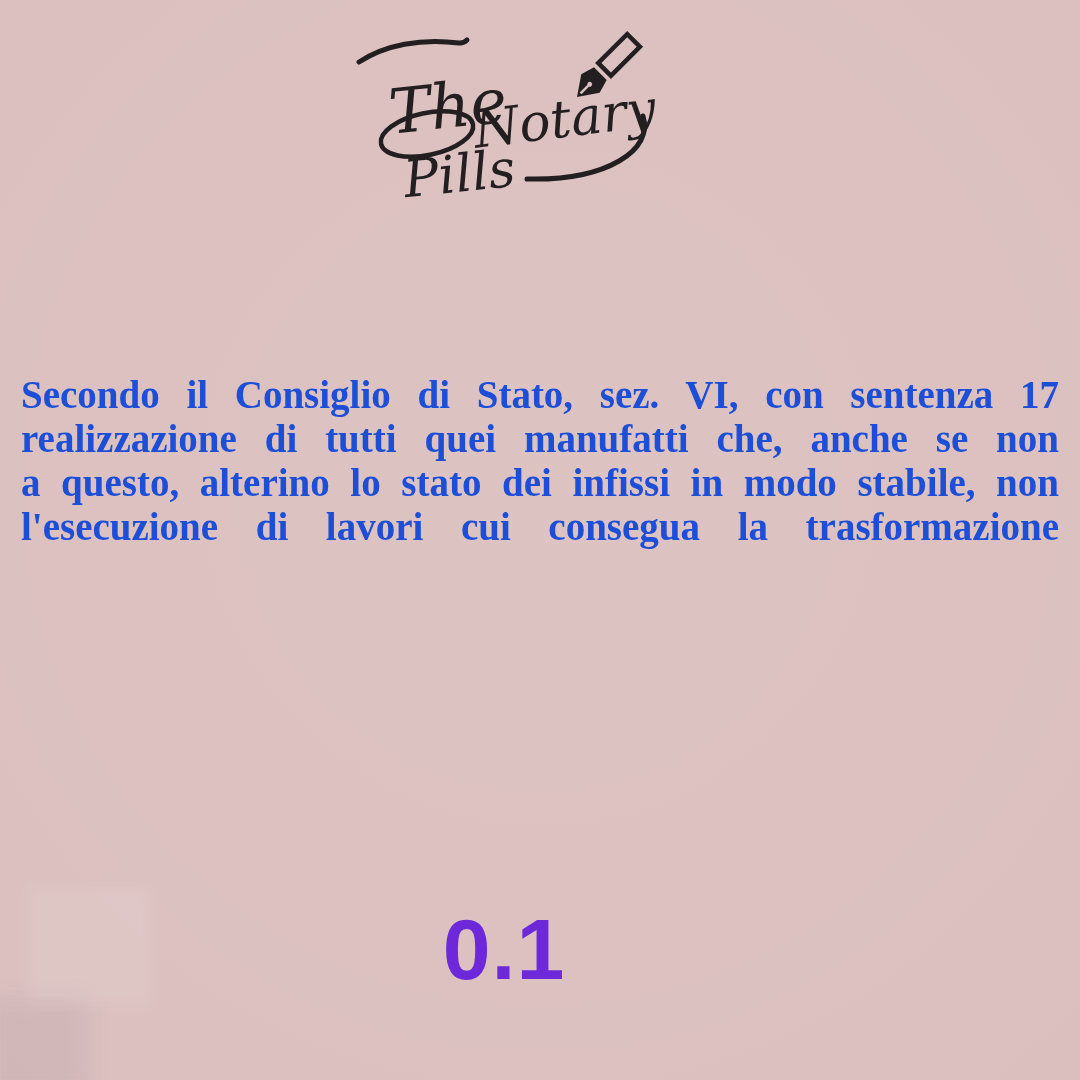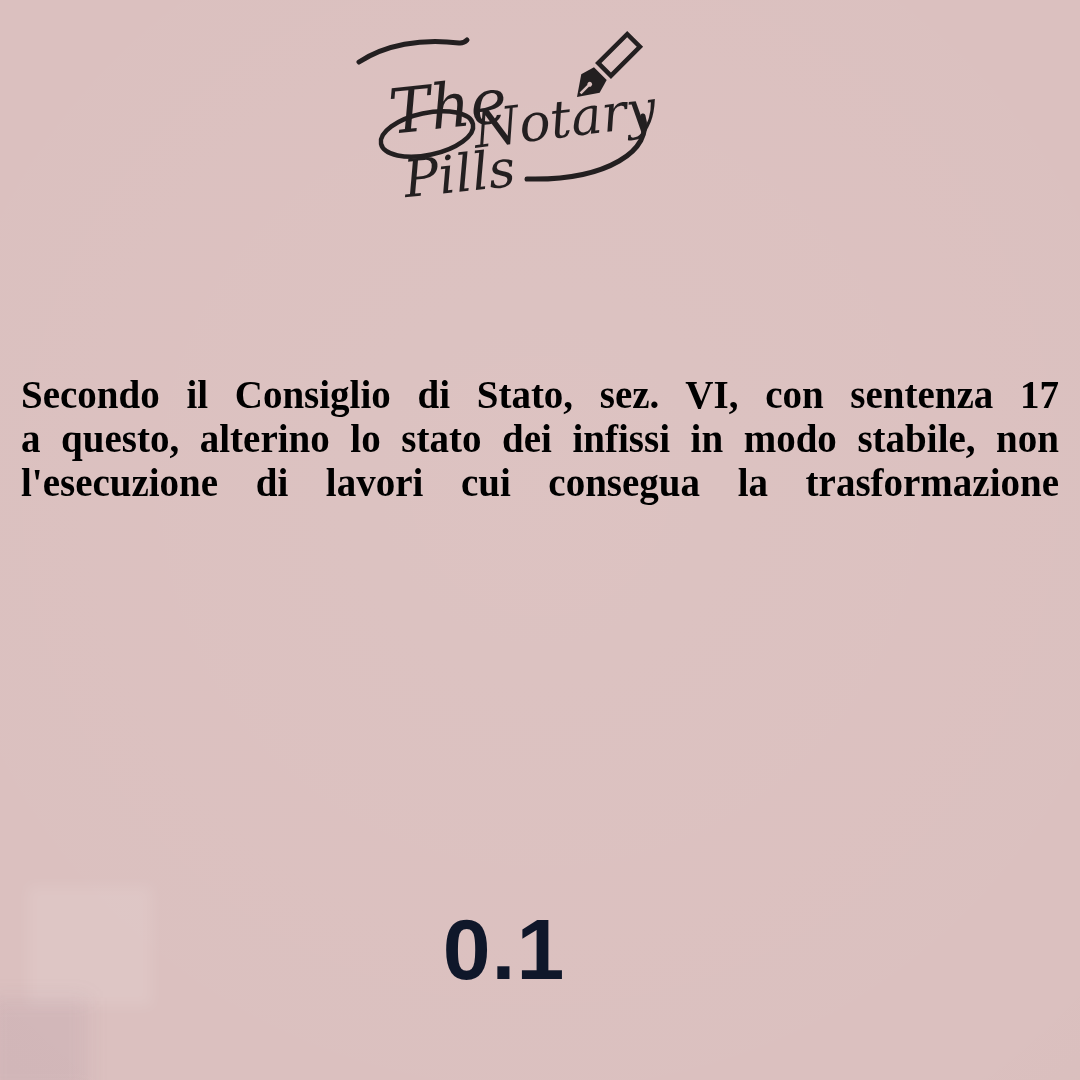--- a/index.html
+++ b/index.html
@@ -23,31 +23,31 @@
     font-style:italic;
     fill:#231f20;
   }
   .script-lg { font-size:62px; }
   .script-md { font-size:52px; }
   .stroke { fill:none; stroke:#231f20; stroke-linecap:round; }
   
   .quote {
     position:absolute; left:21px; top:373px; width:1038px;
     font-weight:bold; font-size:39px; line-height:44px;
-    color:#000000;
+    color:#1d4ed8;
   }
   .quote .ln { text-align:justify; text-align-last:justify; }
   .quote .ln.last { text-align-last:left; }
   
   .slide-number {
     position:absolute; left:0; top:906px; width:1008px;
     text-align:center;
     font-family:"Liberation Sans", sans-serif;
     font-weight:bold; font-size:86px; line-height:86px;
-    letter-spacing:1px; color:#0f172a;
+    letter-spacing:1px; color:#6d28d9;
   }
   
   .wm-light {
     position:absolute; left:28px; top:886px; width:124px; height:120px;
     background:rgba(255,255,255,0.10); filter:blur(7px);
   }
   .wm-dark {
     position:absolute; left:-12px; top:998px; width:100px; height:95px;
     background:rgba(140,110,135,0.10); filter:blur(10px);
   }
@@ -76,20 +76,21 @@
         <polygon points="0,0 -13,-19 -9,-33 9,-33 13,-19" fill="#231f20"></polygon>
         <line x1="0" y1="-5" x2="0" y2="-16" stroke="#dbc0bf" stroke-width="2.5"></line>
         <circle cx="0" cy="-18" r="2.4" fill="#dbc0bf"></circle>
         <rect x="-9" y="-80" width="18" height="41" fill="none" stroke="#231f20" stroke-width="4.5"></rect>
       </g>
     </svg>
   </header>
 
   <main class="quote">
     <div class="ln">Secondo il Consiglio di Stato, sez. VI, con sentenza 17</div>
+    <div class="ln">realizzazione di tutti quei manufatti che, anche se non</div>
     <div class="ln">a questo, alterino lo stato dei infissi in modo stabile, non</div>
     <div class="ln">l'esecuzione di lavori cui consegua la trasformazione</div>
   </main>
 
   <div class="wm-light"></div>
   <div class="wm-dark"></div>
 
   <div class="slide-number">0.1</div>
 
 </div>

